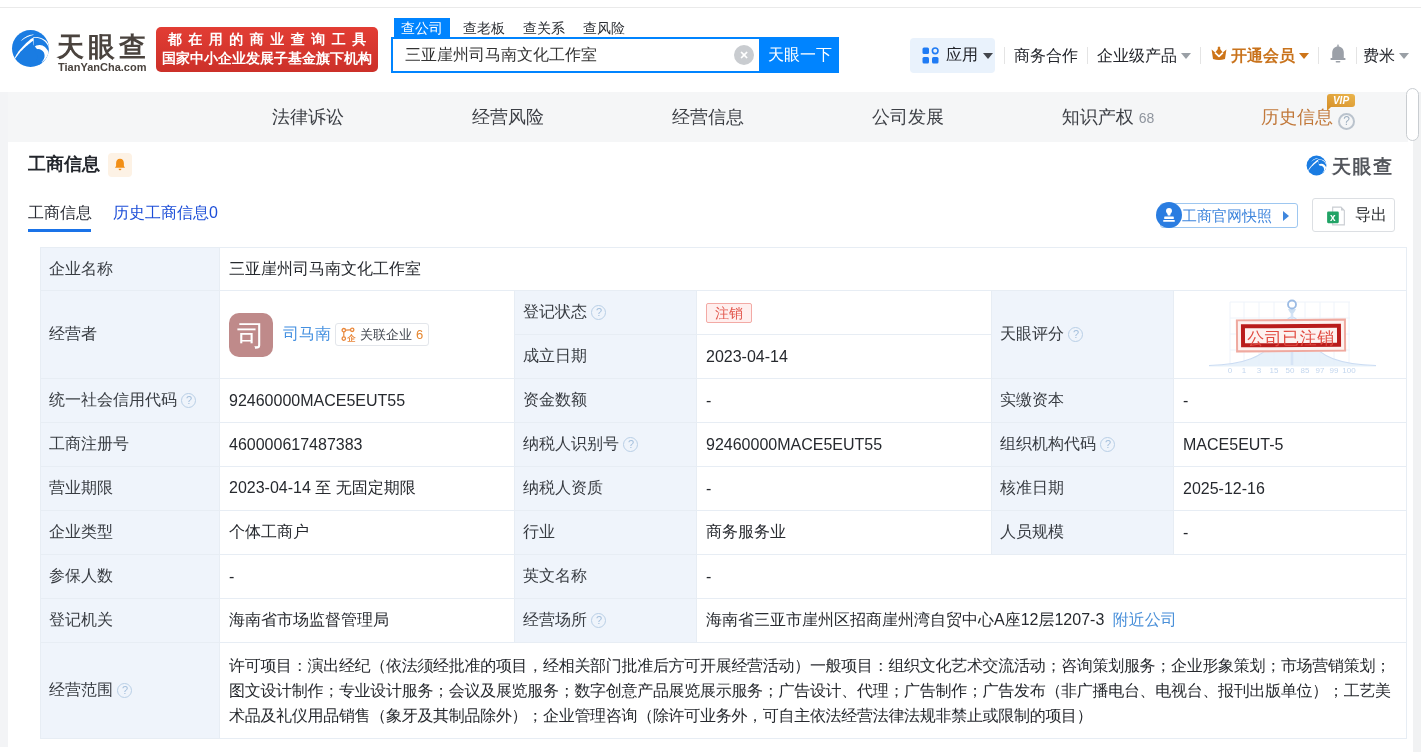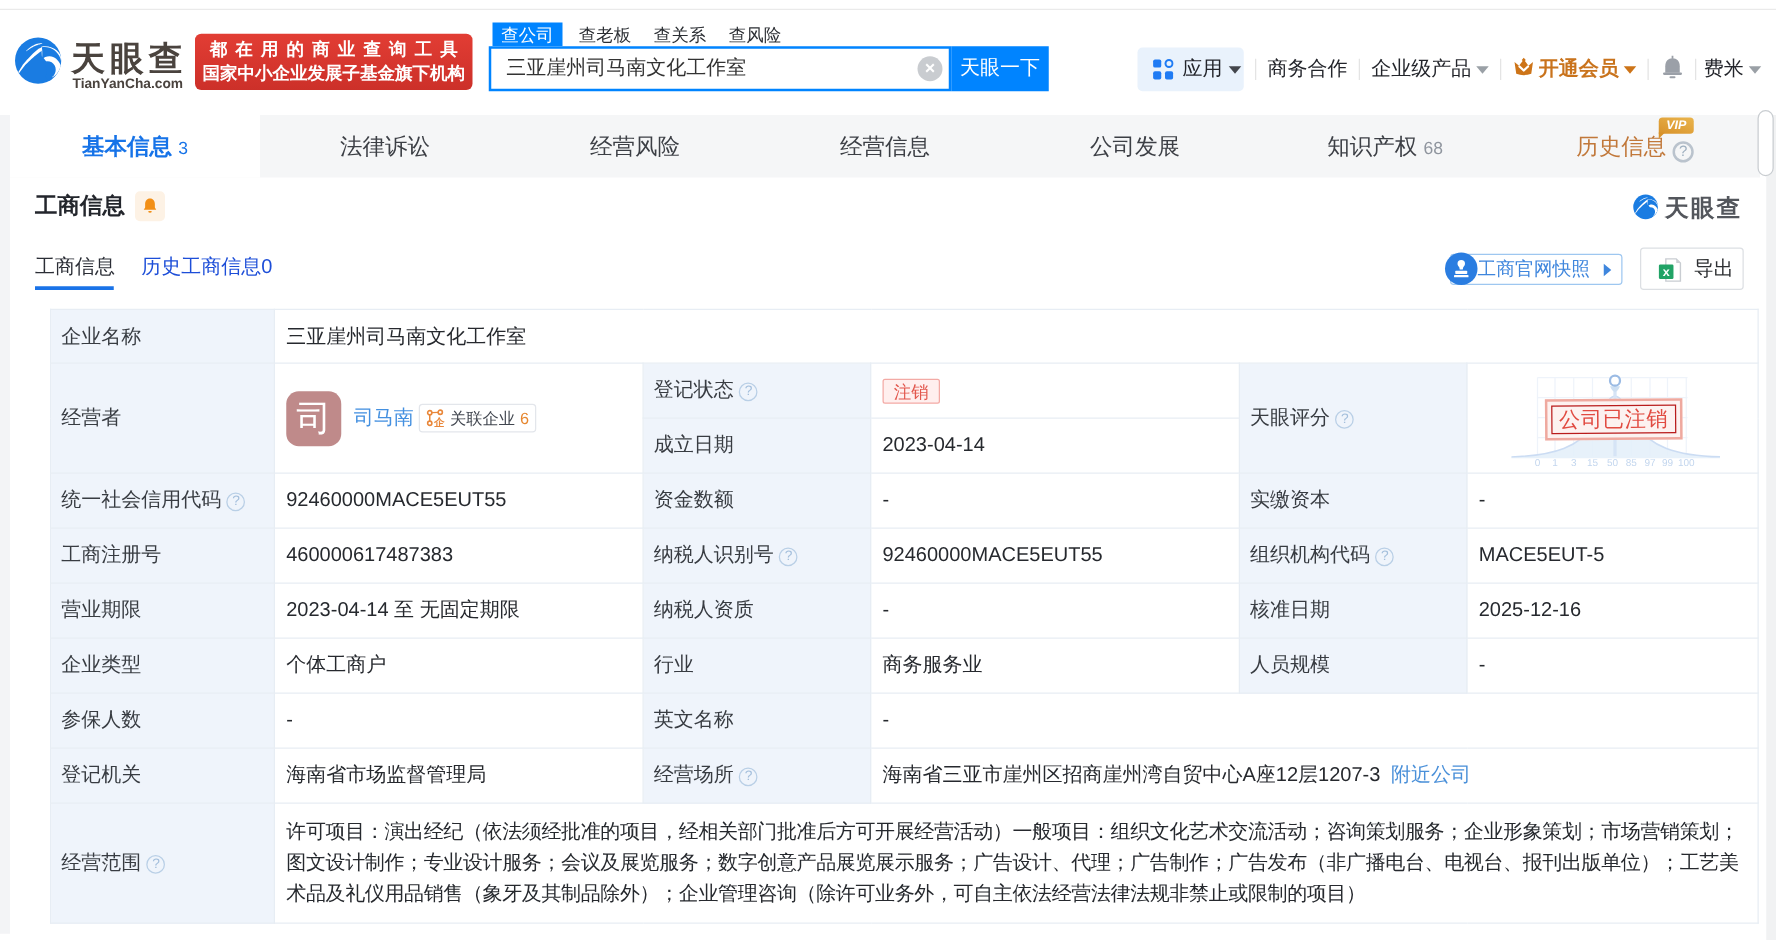--- a/index.html
+++ b/index.html
@@ -73,21 +73,21 @@
 #tbl td.val { padding-left:9px; }
 
 #avatar { width:44px; height:44px; border-radius:10px; background:#bf8a8a; color:#fff; font-size:28px; font-weight:normal; font-family:"Liberation Serif", serif; text-align:center; line-height:46px; flex:0 0 44px; }
 #relbadge { display:inline-flex; align-items:center; margin-left:4px; height:23px; border:1px solid #e3e6eb; border-radius:3px; background:#fff; padding:0 5px; font-size:13px; color:#41464f; }
 #relbadge .n { color:#e6862e; margin-left:4px; }
 #relbadge svg { margin-right:4px; }
 #zhuxiao { display:inline-block; height:20px; line-height:19px; padding:0 8px; background:#ffefee; border:1px solid #f3aaa5; border-radius:2px; color:#e2574d; font-size:14px; }
 
 #score-cell { position:relative; padding:0; }
 #stamp { position:absolute; left:62px; top:28px; width:110px; height:33px; background:rgba(253,241,239,0.95); border:2px solid #efa99f; transform:rotate(-0.4deg); }
-#stamp .inner { position:absolute; left:3px; top:3px; right:3px; bottom:3px; border:1px solid #b91c1c; color:#e14b41; font-size:17px; font-weight:normal; text-align:center; line-height:22px; letter-spacing:0.5px; }
+#stamp .inner { position:absolute; left:3px; top:3px; right:3px; bottom:3px; border:4px solid #b91c1c; color:#e14b41; font-size:17px; font-weight:normal; text-align:center; line-height:22px; letter-spacing:0.5px; }
 </style>
 </head>
 <body>
 <div id="page">
   <div id="topline"></div>
 
   <svg id="logoc" width="43" height="43" viewBox="0 0 50 50">
     <defs>
         <clipPath id="lc">
           <circle cx="25" cy="25" r="21.5"></circle>
@@ -142,21 +142,20 @@
     <rect x="8.3" y="0.6" width="1.4" height="2.4" fill="#9ba0a8"></rect>
     <path d="M3.2 14.2 L3.2 9 C3.2 4.8 5.6 2.6 9 2.6 C12.4 2.6 14.8 4.8 14.8 9 L14.8 14.2 Z" fill="#9ba0a8"></path>
     <rect x="1.4" y="14" width="15.2" height="1.9" rx="0.9" fill="#9ba0a8"></rect>
     <rect x="6.6" y="17" width="4.8" height="1.6" rx="0.8" fill="#9ba0a8"></rect>
   </svg>
   <div class="vsep" style="left:1356px;"></div>
   <div class="rtxt" style="left:1363px;">费米</div>
   <div class="caret gray" style="left:1399px; top:53px;"></div>
 
   <div id="navbar">
-    <div class="ntab on" style="left:0;"><span style="color:#1673e8;font-weight:bold;font-size:18px;">基本信息</span> <span style="color:#1673e8;font-size:14px;">3</span></div>
     <div class="ntab" style="left:200px;">法律诉讼</div>
     <div class="ntab" style="left:400px;">经营风险</div>
     <div class="ntab" style="left:800px;">公司发展</div>
     <div class="ntab" style="left:600px;">经营信息</div>
     <div class="ntab" style="left:1000px;">知识产权 <span style="color:#8f959e;font-size:14px;">68</span></div>
     <div class="ntab" style="left:1200px;"><span style="color:#c1783a;">历史信息</span> <span class="qmark g">?</span></div>
   </div>
   <div id="gray-left"></div>
   <div id="scrolltrack"></div>
   <div id="scrollthumb"></div>

